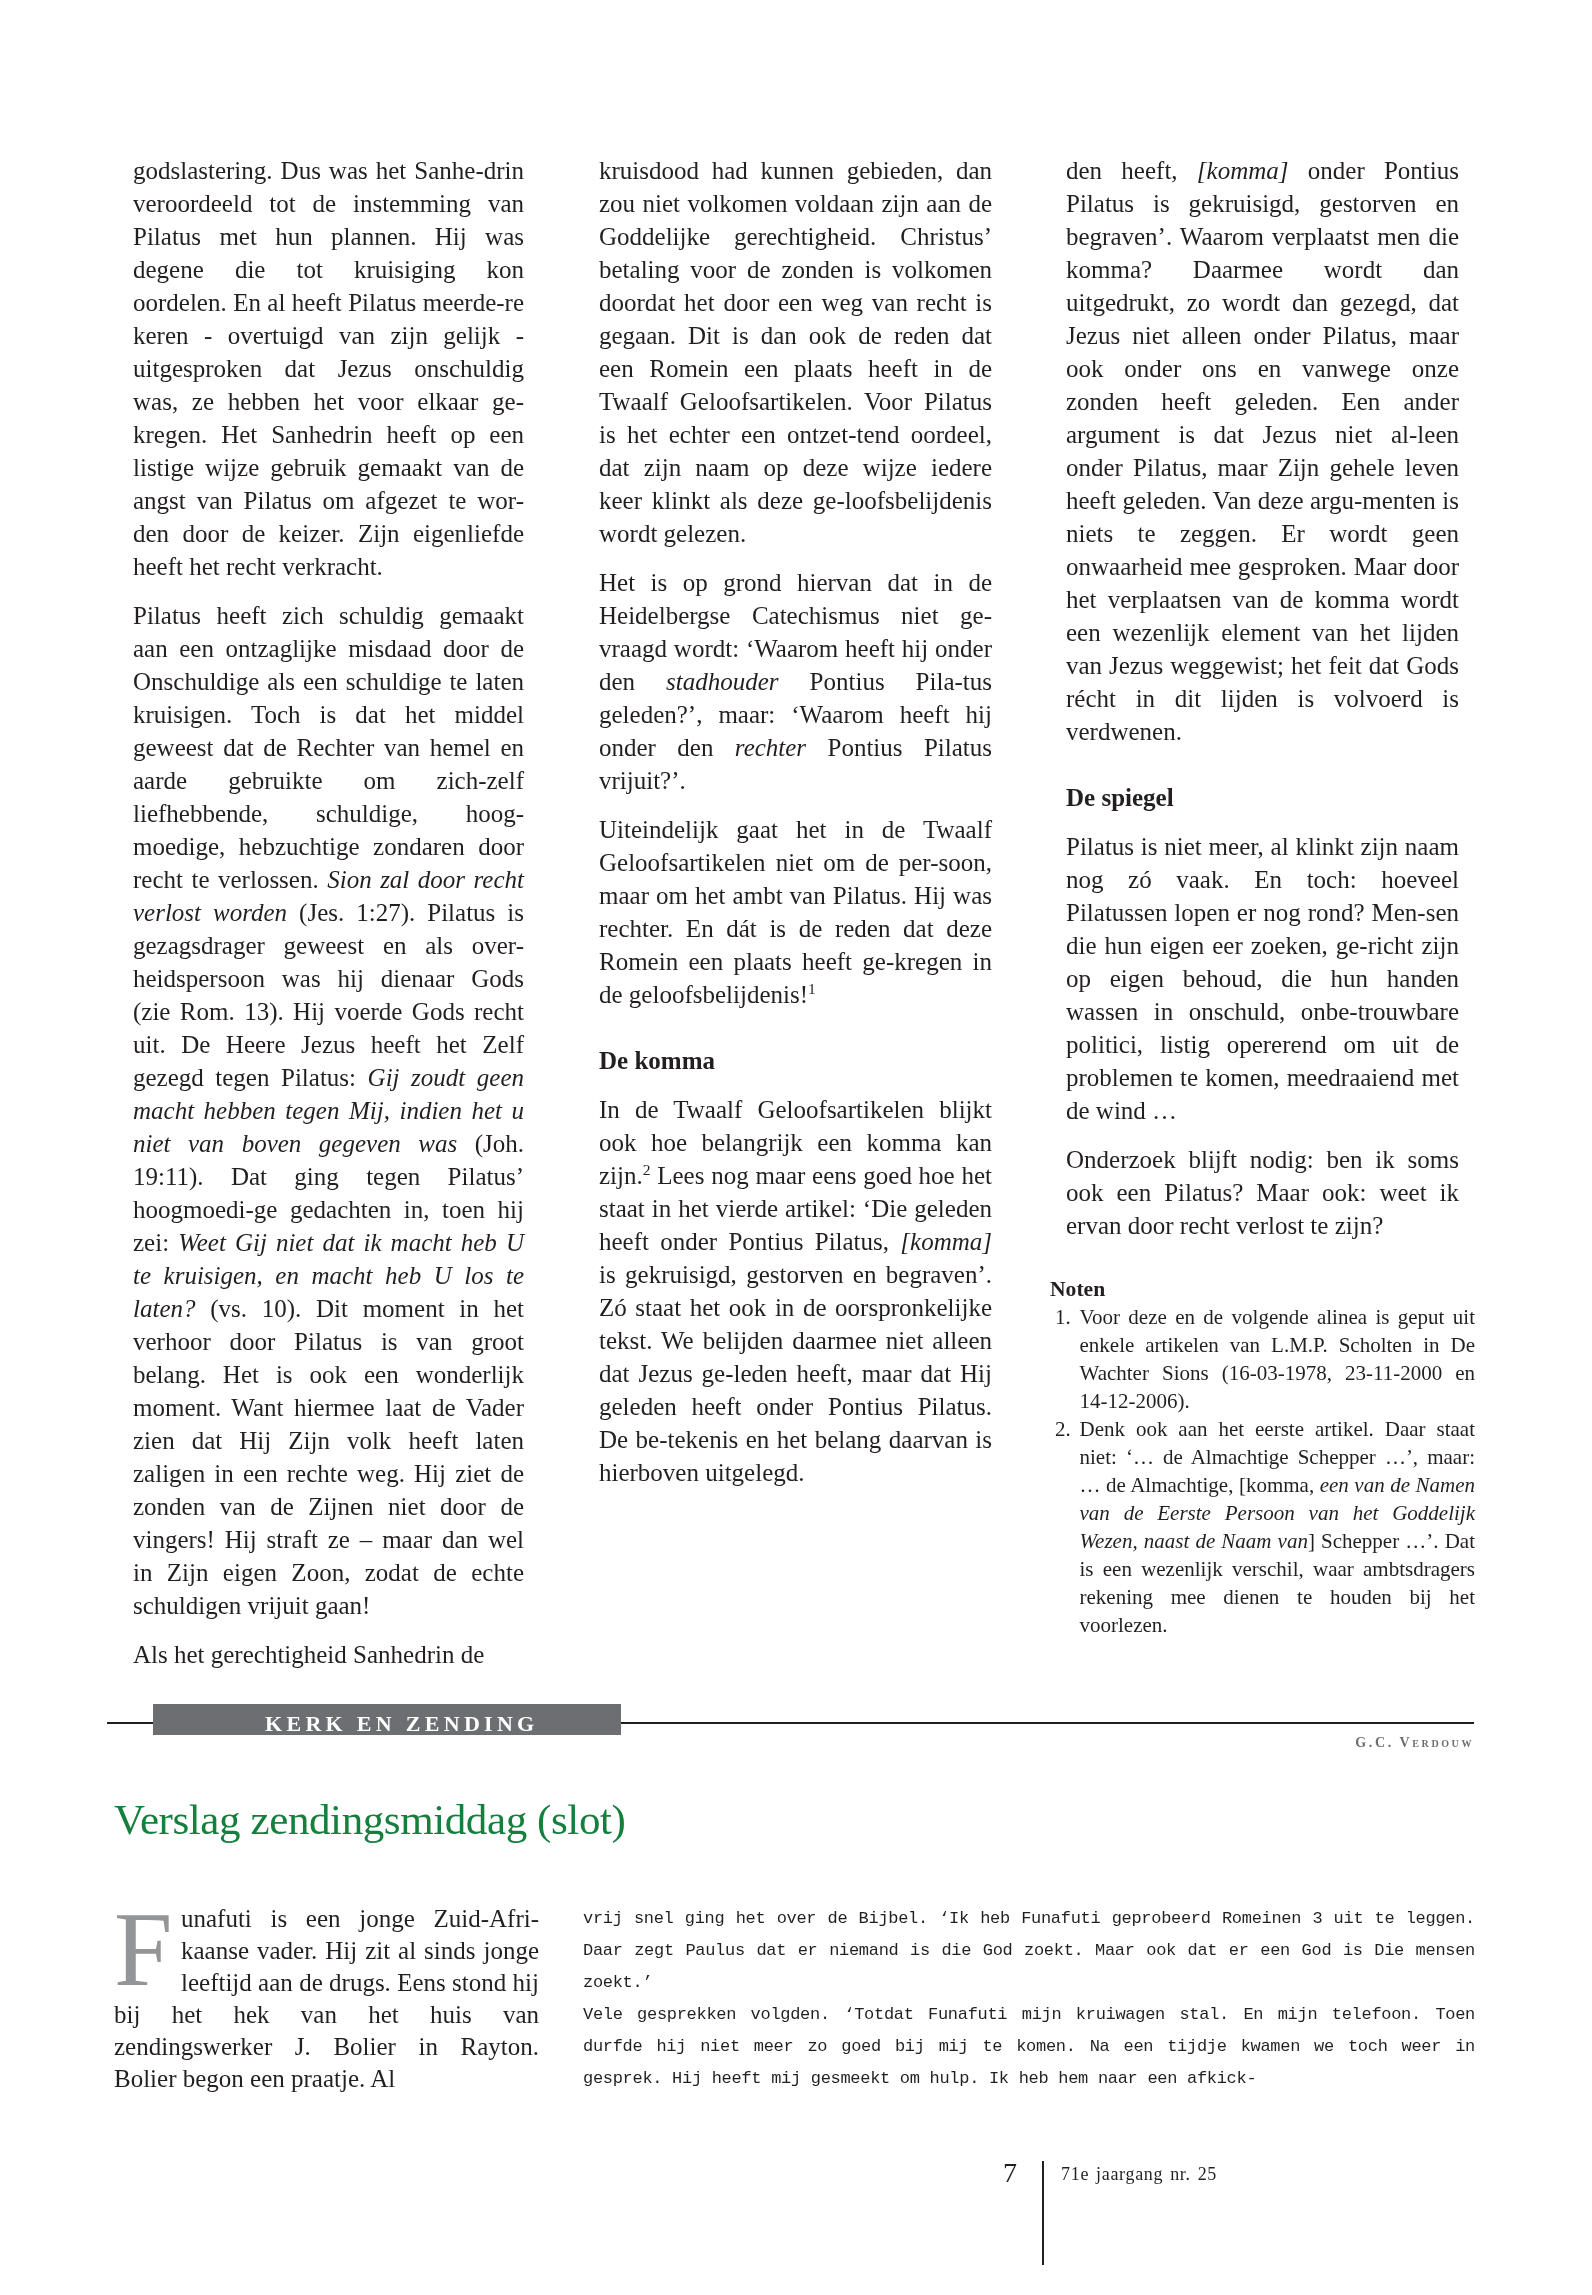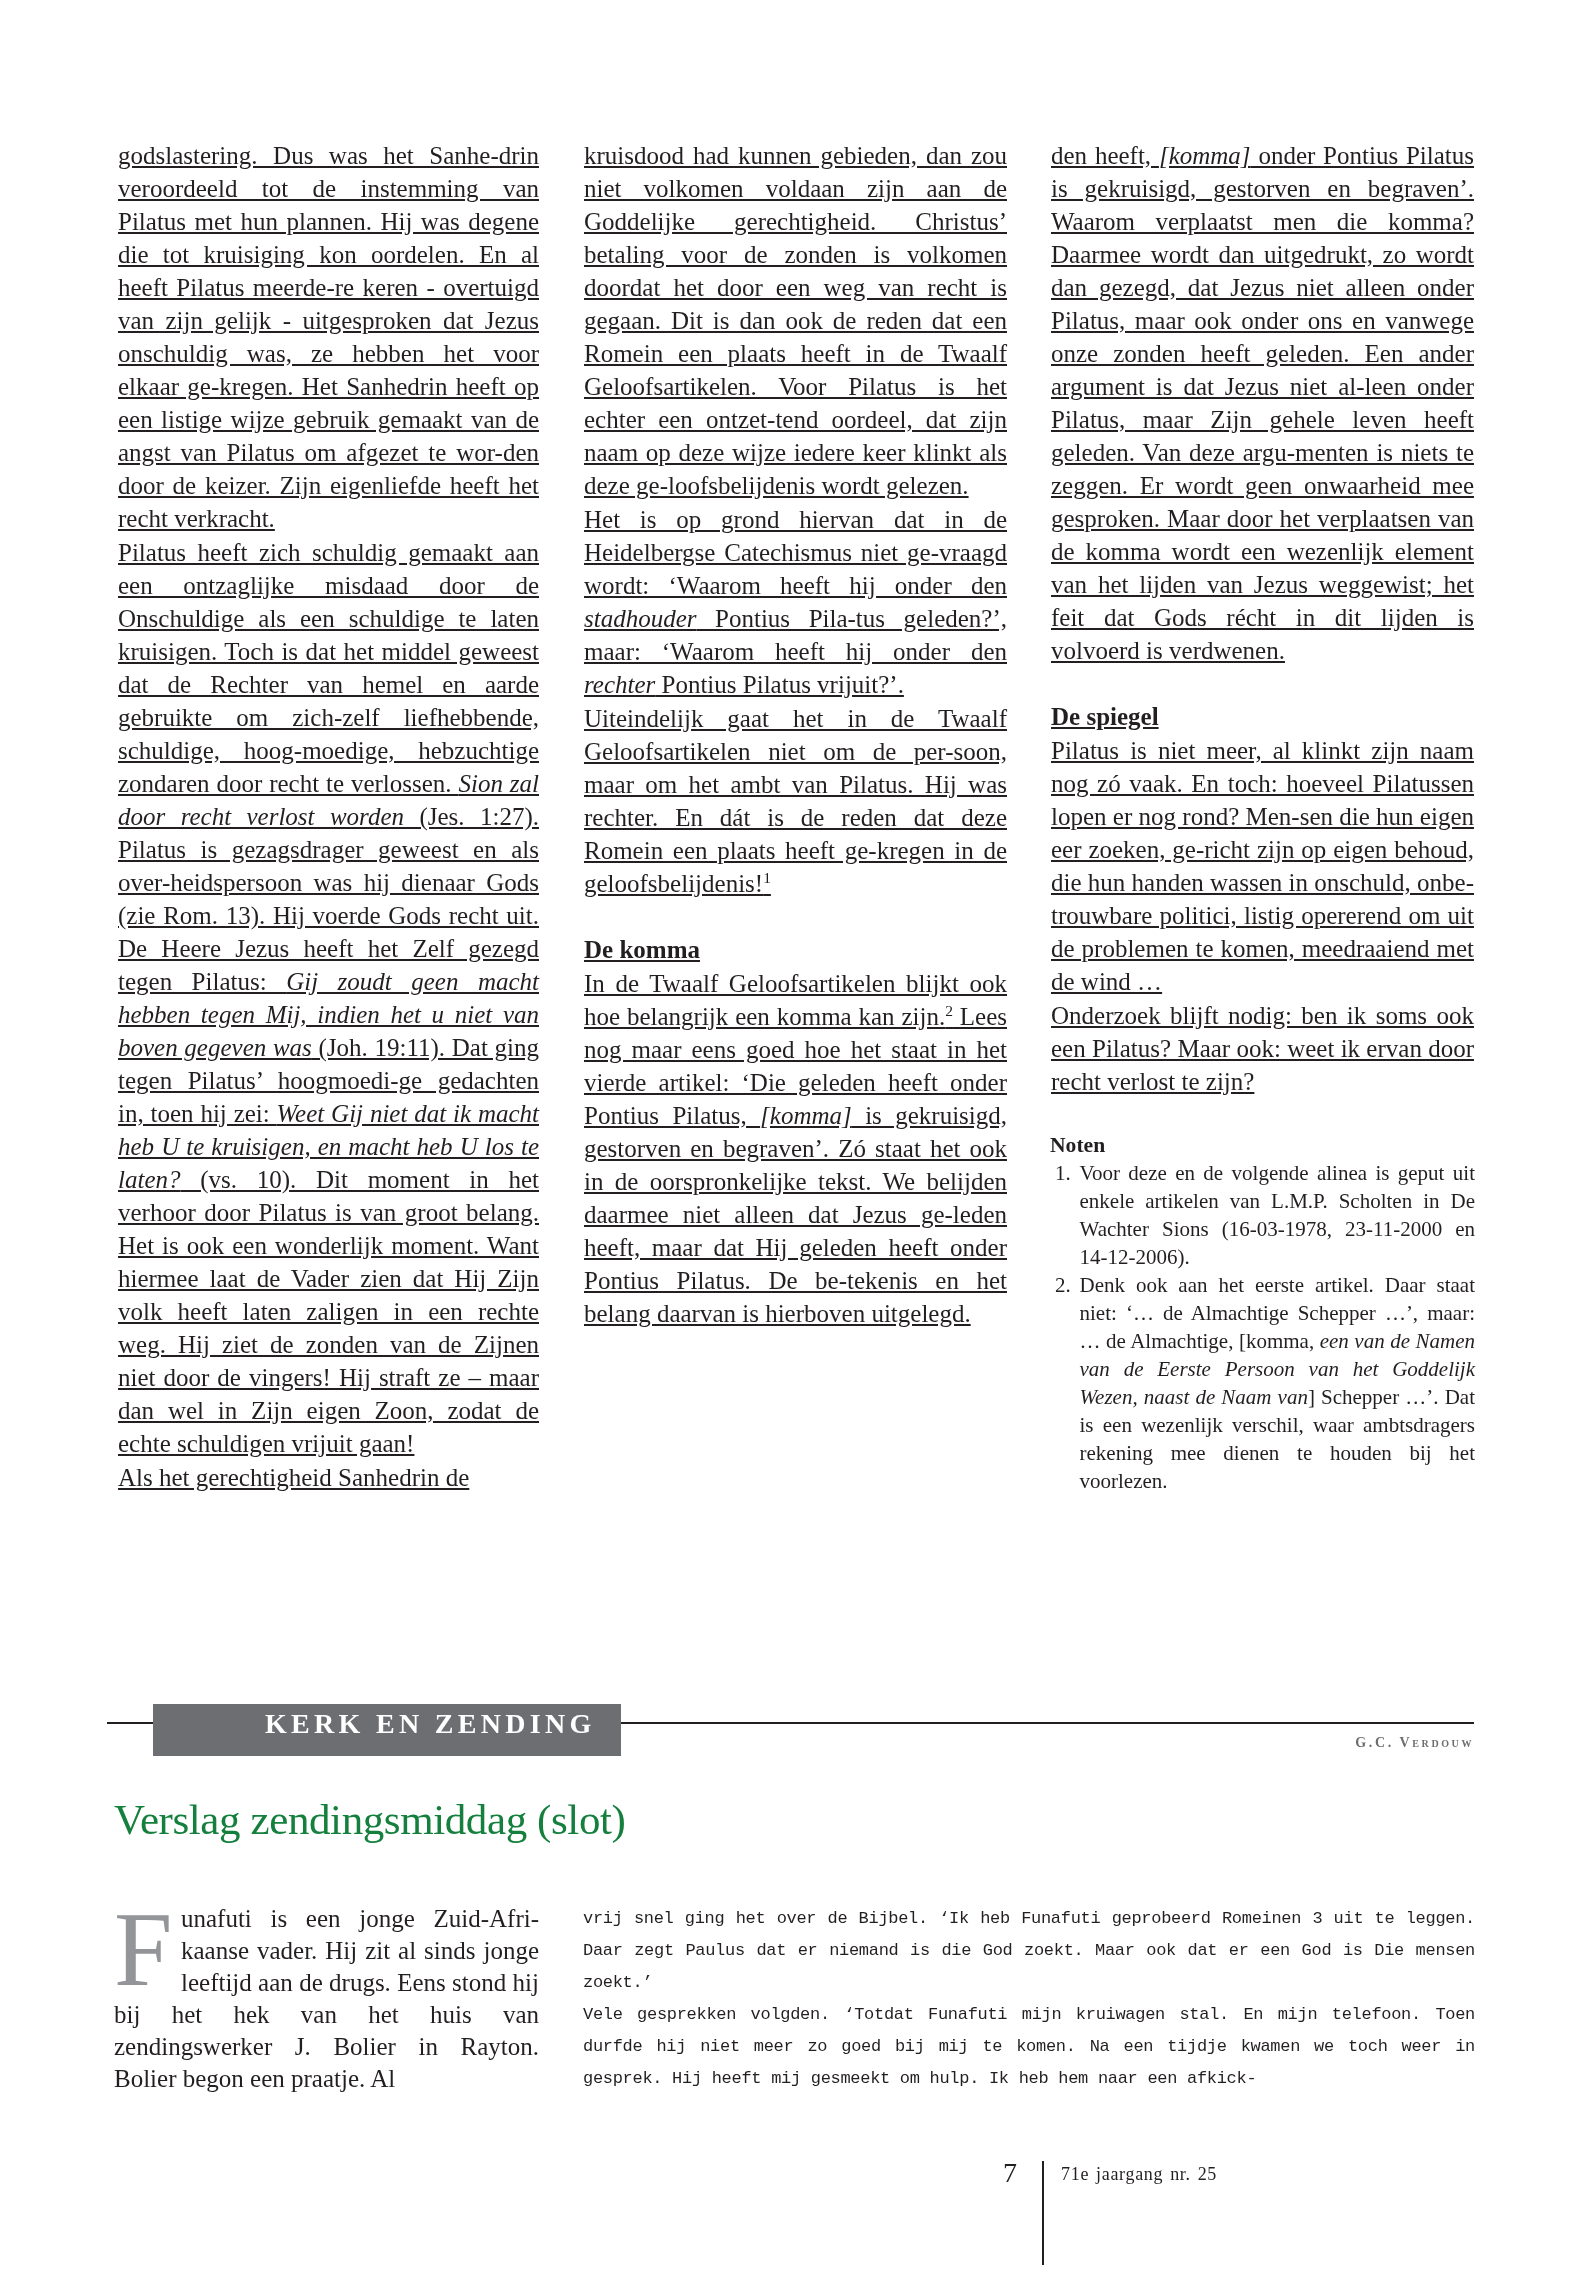--- a/index.html
+++ b/index.html
@@ -7,38 +7,38 @@
       width: 1592px; height: 2295px; position: relative; overflow: hidden;
       font-family: "DejaVu Serif", "Liberation Serif", serif;
       color: #231f20;
     }
     .col {
       position: absolute; top: 138px;
       font-family: "Liberation Serif", serif;
       font-size: 25px; line-height: 33px;
       text-align: justify; hyphens: manual;
     }
-    .col p { margin: 1px; text-decoration: underline; }
+    .col p { margin: 16px; }
     .col1 { left: 117px; width: 423px; }
     .col2 { left: 583px; width: 425px; }
     .col3 { left: 1050px; width: 425px; }
     .subhead { font-weight: bold; margin-top: 33px !important; }
     em { font-style: italic; }
     sup { font-size: 15.5px; line-height: 0; vertical-align: super; }
     .notes { margin-top: 33px; font-size: 21px; line-height: 28px; }
     .notes-title { font-weight: bold; font-size: 21.6px; }
     .notes ol { margin: 0; padding-left: 26px; }
     .notes li { padding-left: 3.5px; }
 
     .section-rule { position: absolute; top: 1722px; left: 107px; width: 1367px; height: 1.7px; background: #231f20; }
     .section-bar {
-      position: absolute; top: 1704px; left: 153px; width: 468px; height: 52px;
+      position: absolute; top: 1704px; left: 153px; width: 468px; height: 31px;
       background: #6d6e71; color: #ffffff;
       font-family: "Liberation Serif", serif; font-weight: bold;
-      font-size: 28px; letter-spacing: 4.3px; line-height: 39px;
+      font-size: 22px; letter-spacing: 4.3px; line-height: 39px;
       padding-left: 112px; box-sizing: border-box;
     }
     .author {
       position: absolute; top: 1735px; right: 118px;
       font-family: "Liberation Serif", serif; font-weight: bold;
       font-size: 14px; letter-spacing: 2.6px; color: #6d6e71;
       font-variant: small-caps;
     }
     .article-title {
       position: absolute; top: 1795px; left: 114px;

